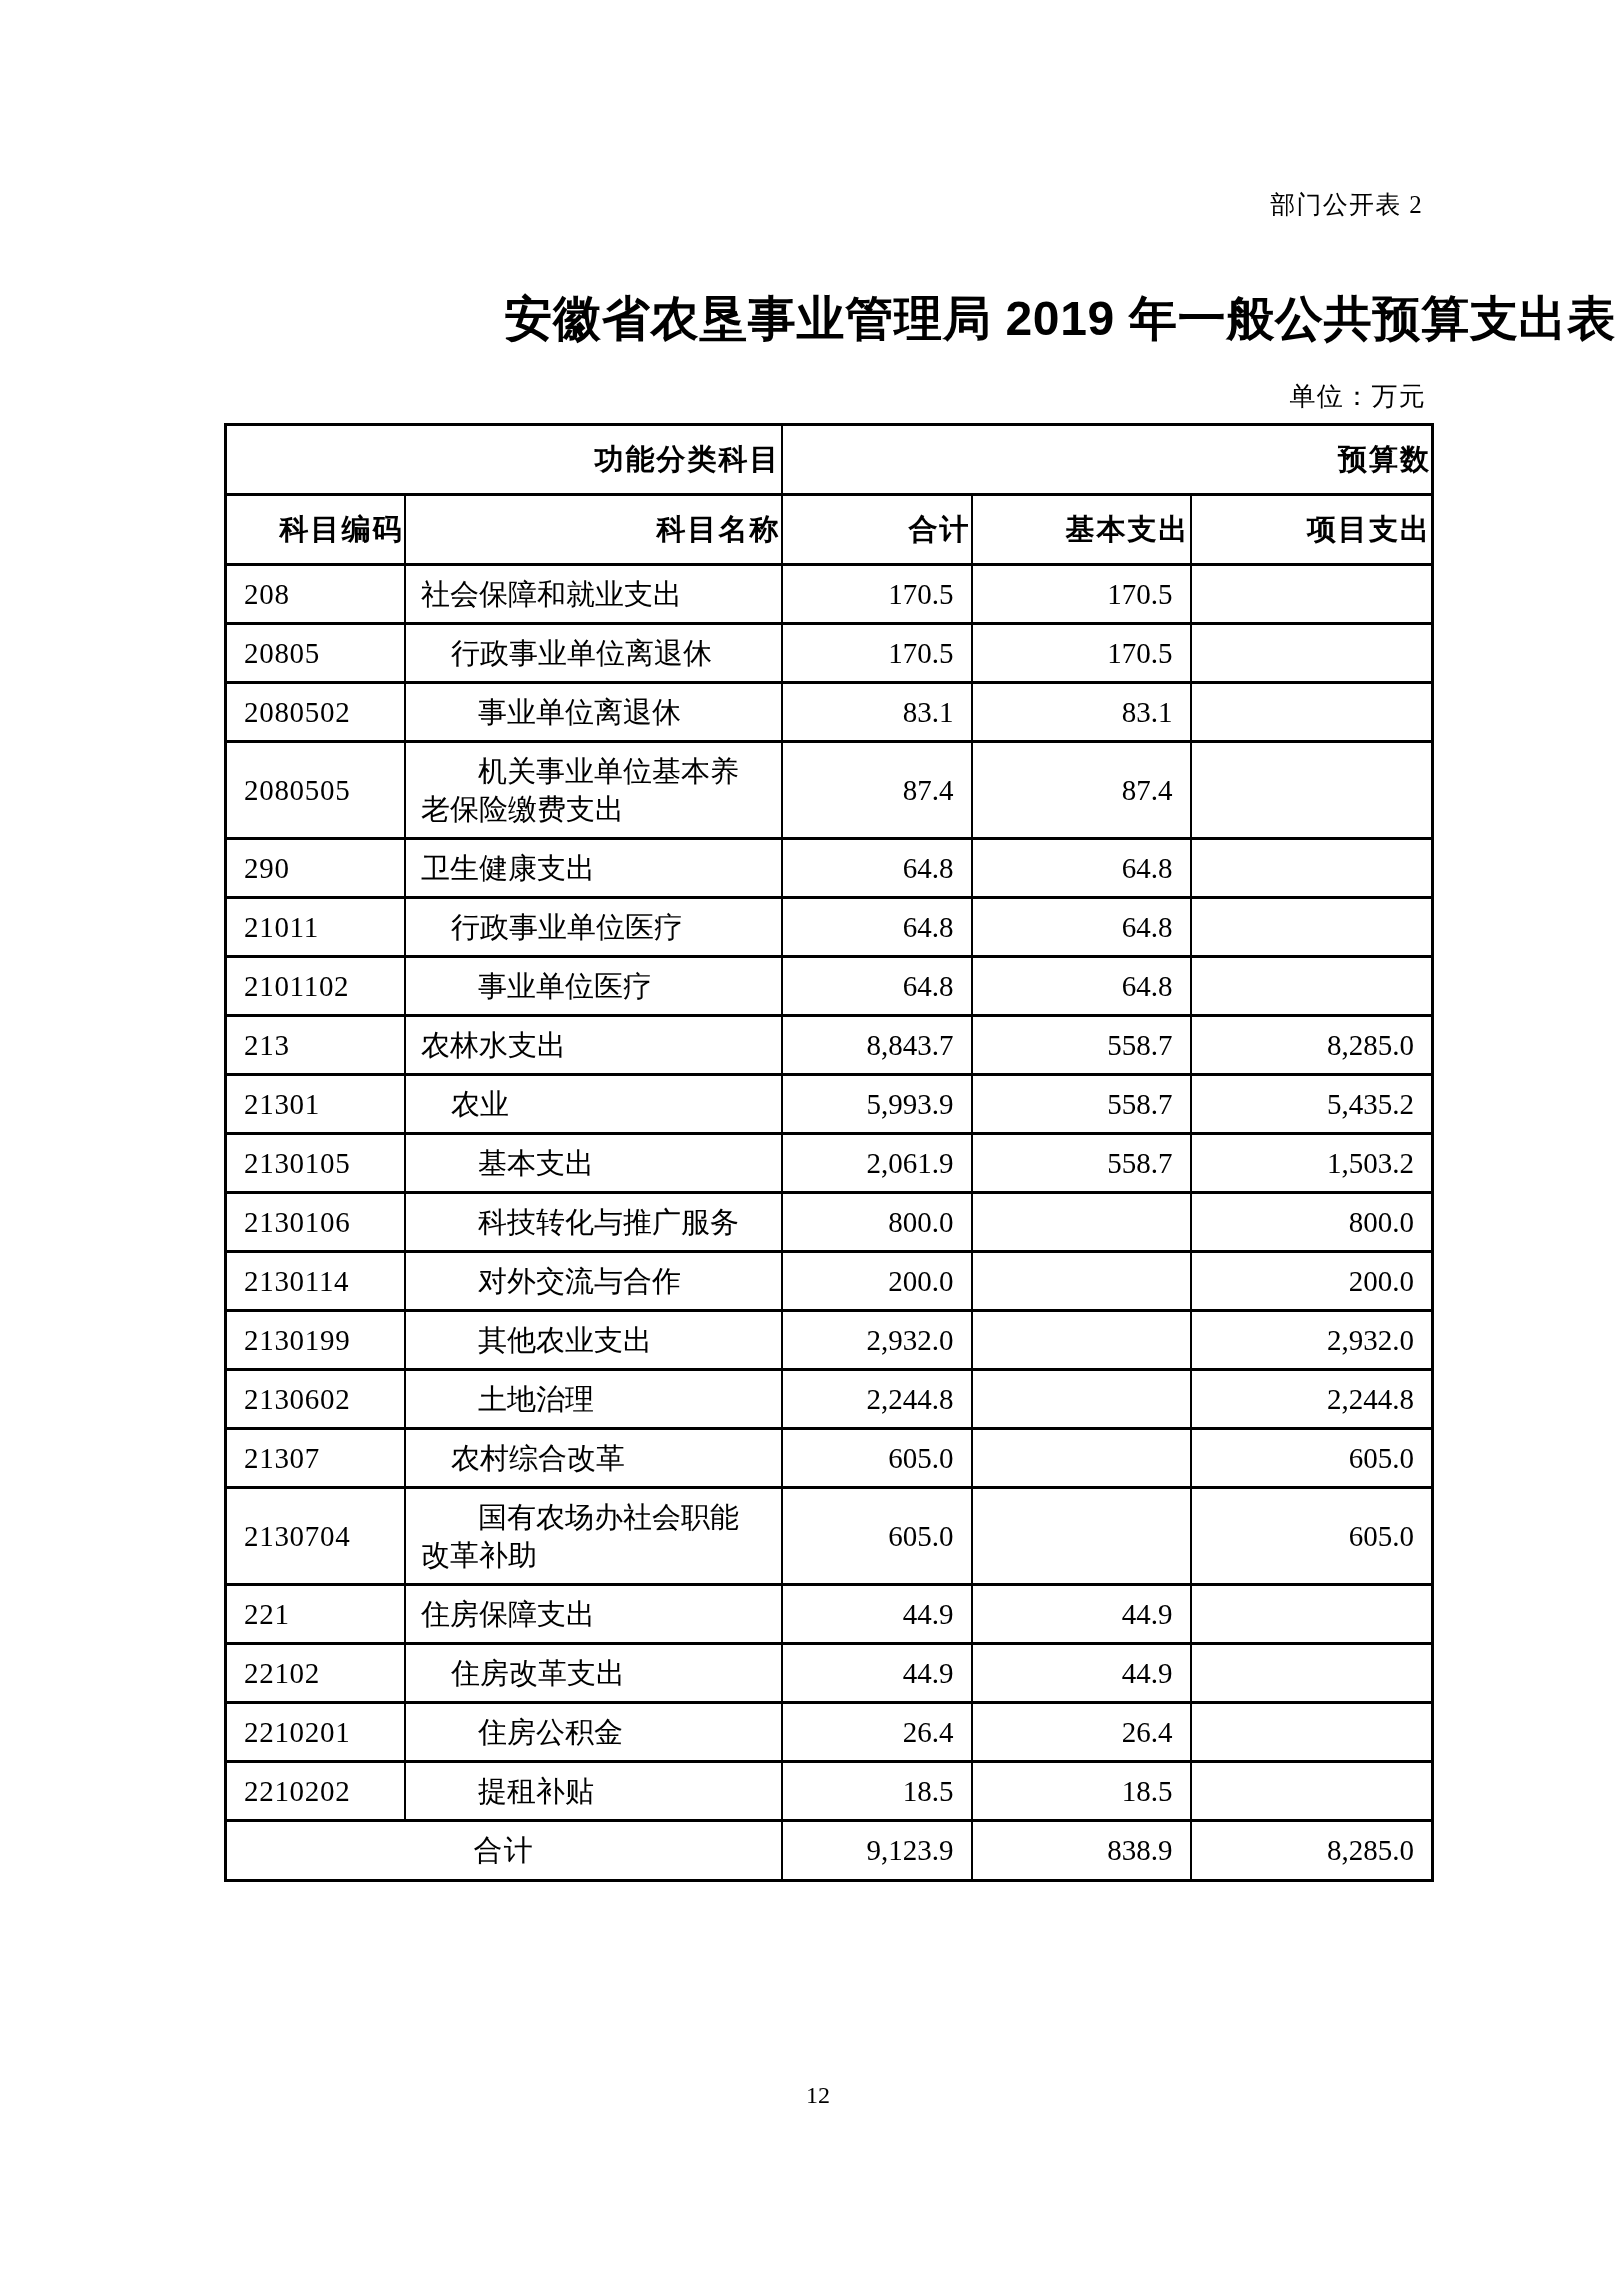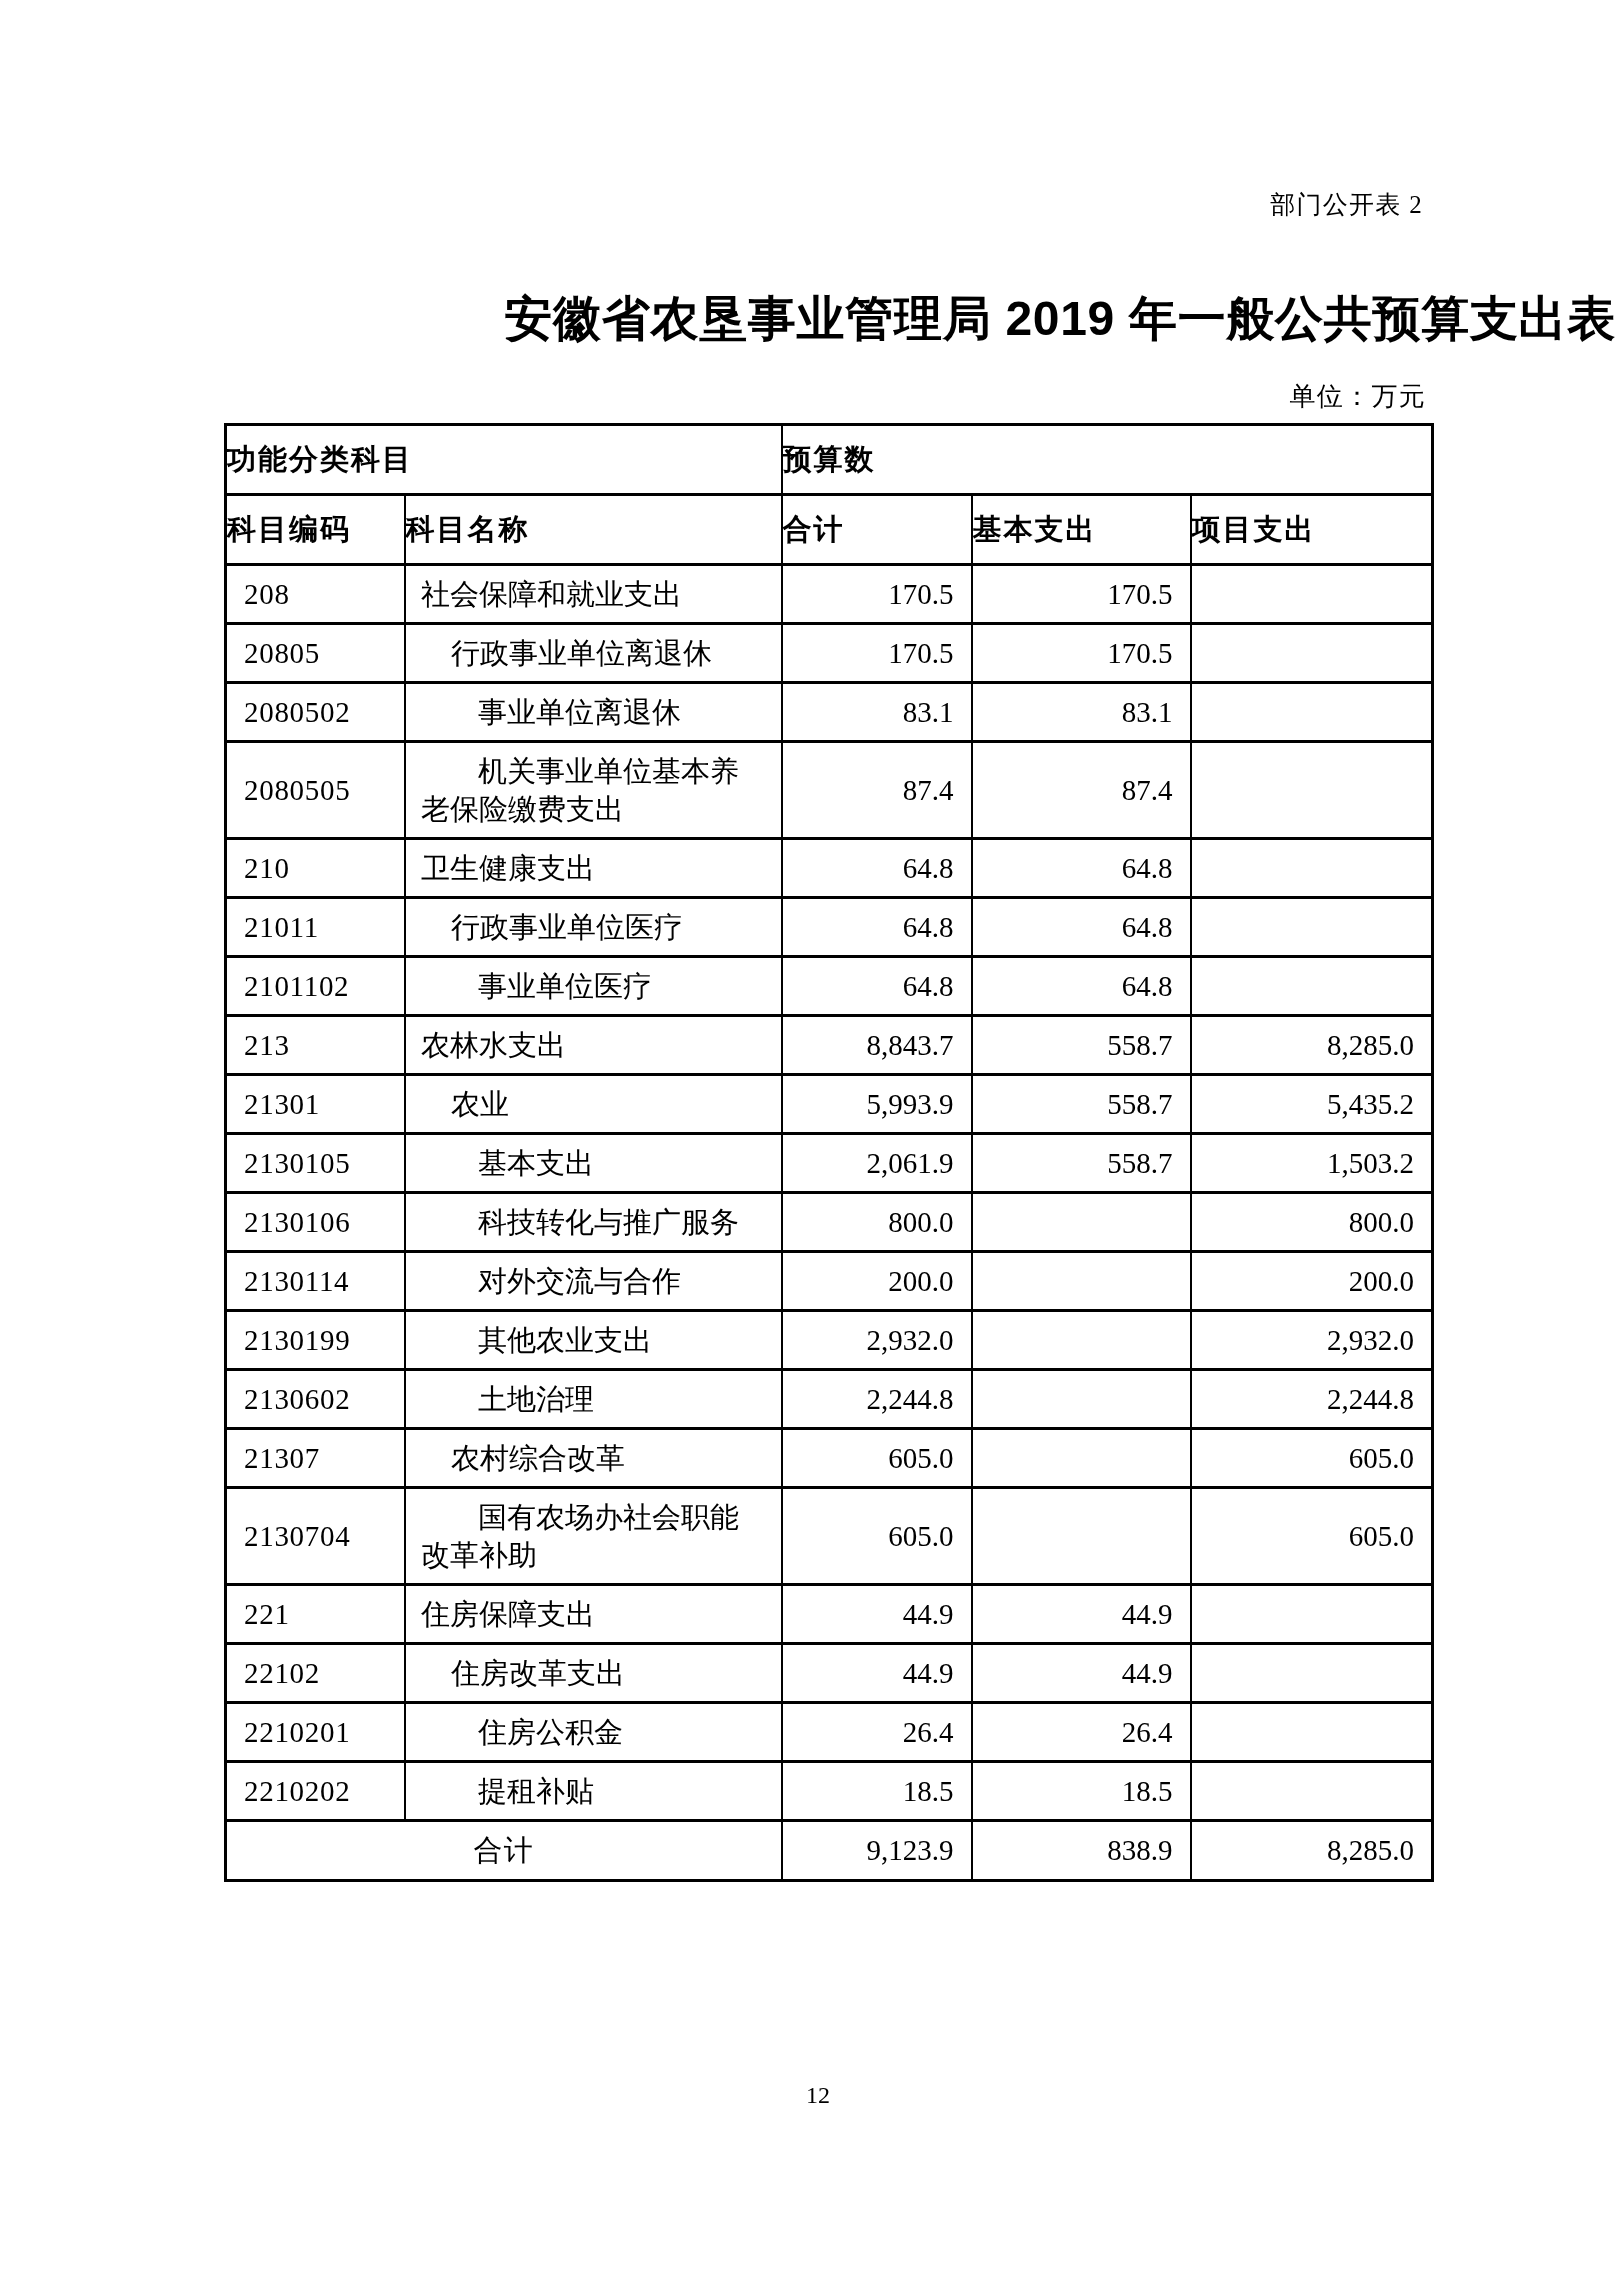--- a/index.html
+++ b/index.html
@@ -57,21 +57,21 @@
   .budget-table col.col-project { width: 242px; }
   .budget-table th, .budget-table td {
     border: 2px solid #000;
     border-top-width: 3.9px;
     border-bottom-width: 3.9px;
     vertical-align: middle;
     overflow: hidden;
   }
   .budget-table thead th {
     height: 70px;
-    text-align: left;
+    text-align: right;
     font-weight: bold;
     font-size: 29px;
     letter-spacing: 2px;
     font-family: "Liberation Sans", sans-serif;
   }
   .budget-table tbody td { height: 56px; }
   td.c-code {
     text-align: left;
     padding-left: 17px;
     letter-spacing: 0.7px;
@@ -155,21 +155,21 @@
     <td class="c-num"></td>
   </tr>
       <tr>
     <td class="c-code">2080505</td>
     <td class="c-name ind-2">机关事业单位基本养老保险缴费支出</td>
     <td class="c-num">87.4</td>
     <td class="c-num">87.4</td>
     <td class="c-num"></td>
   </tr>
       <tr>
-    <td class="c-code">210</td>
+    <td class="c-code">290</td>
     <td class="c-name ind-0">卫生健康支出</td>
     <td class="c-num">64.8</td>
     <td class="c-num">64.8</td>
     <td class="c-num"></td>
   </tr>
       <tr>
     <td class="c-code">21011</td>
     <td class="c-name ind-1">行政事业单位医疗</td>
     <td class="c-num">64.8</td>
     <td class="c-num">64.8</td>

